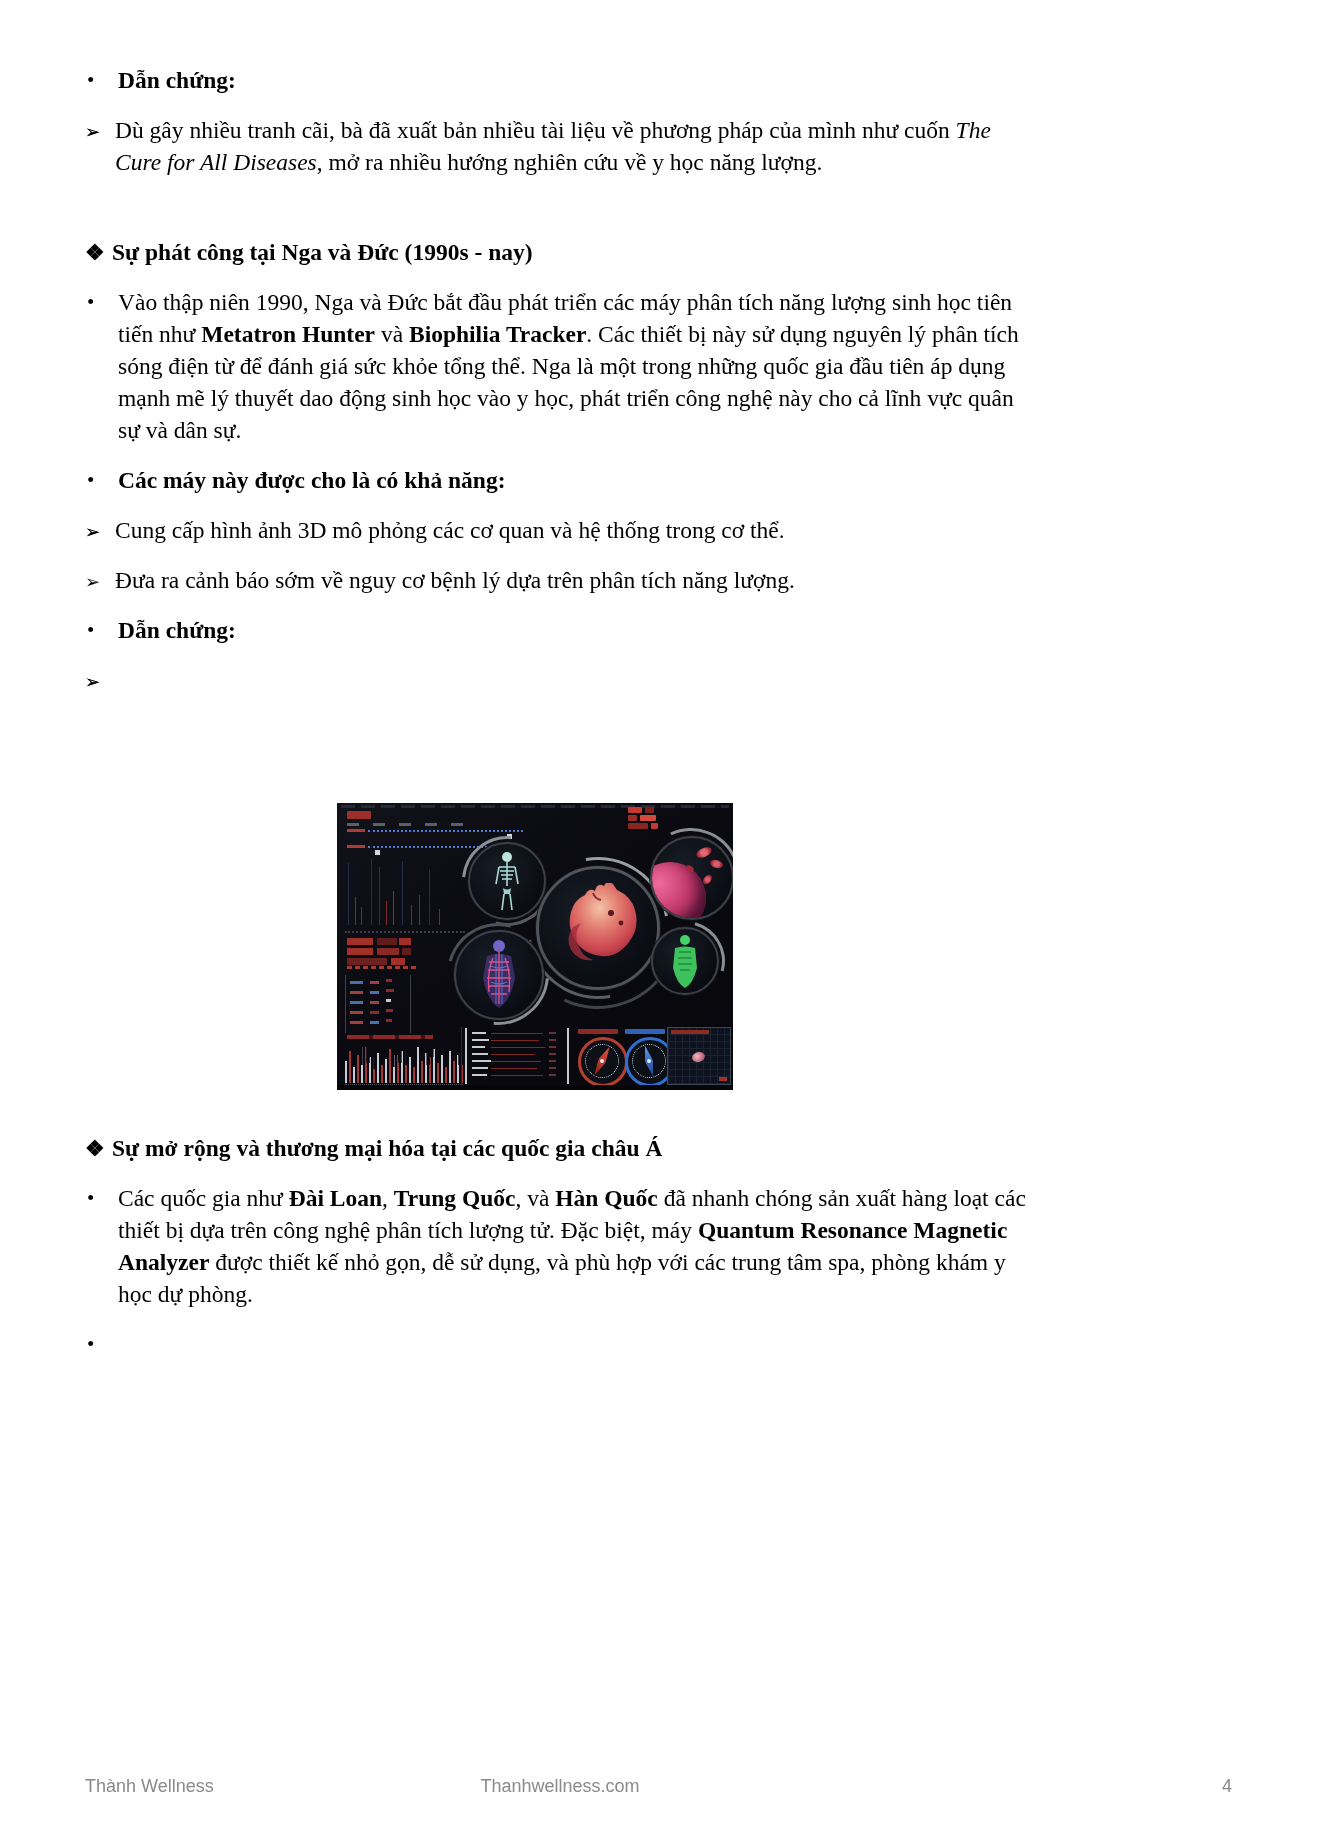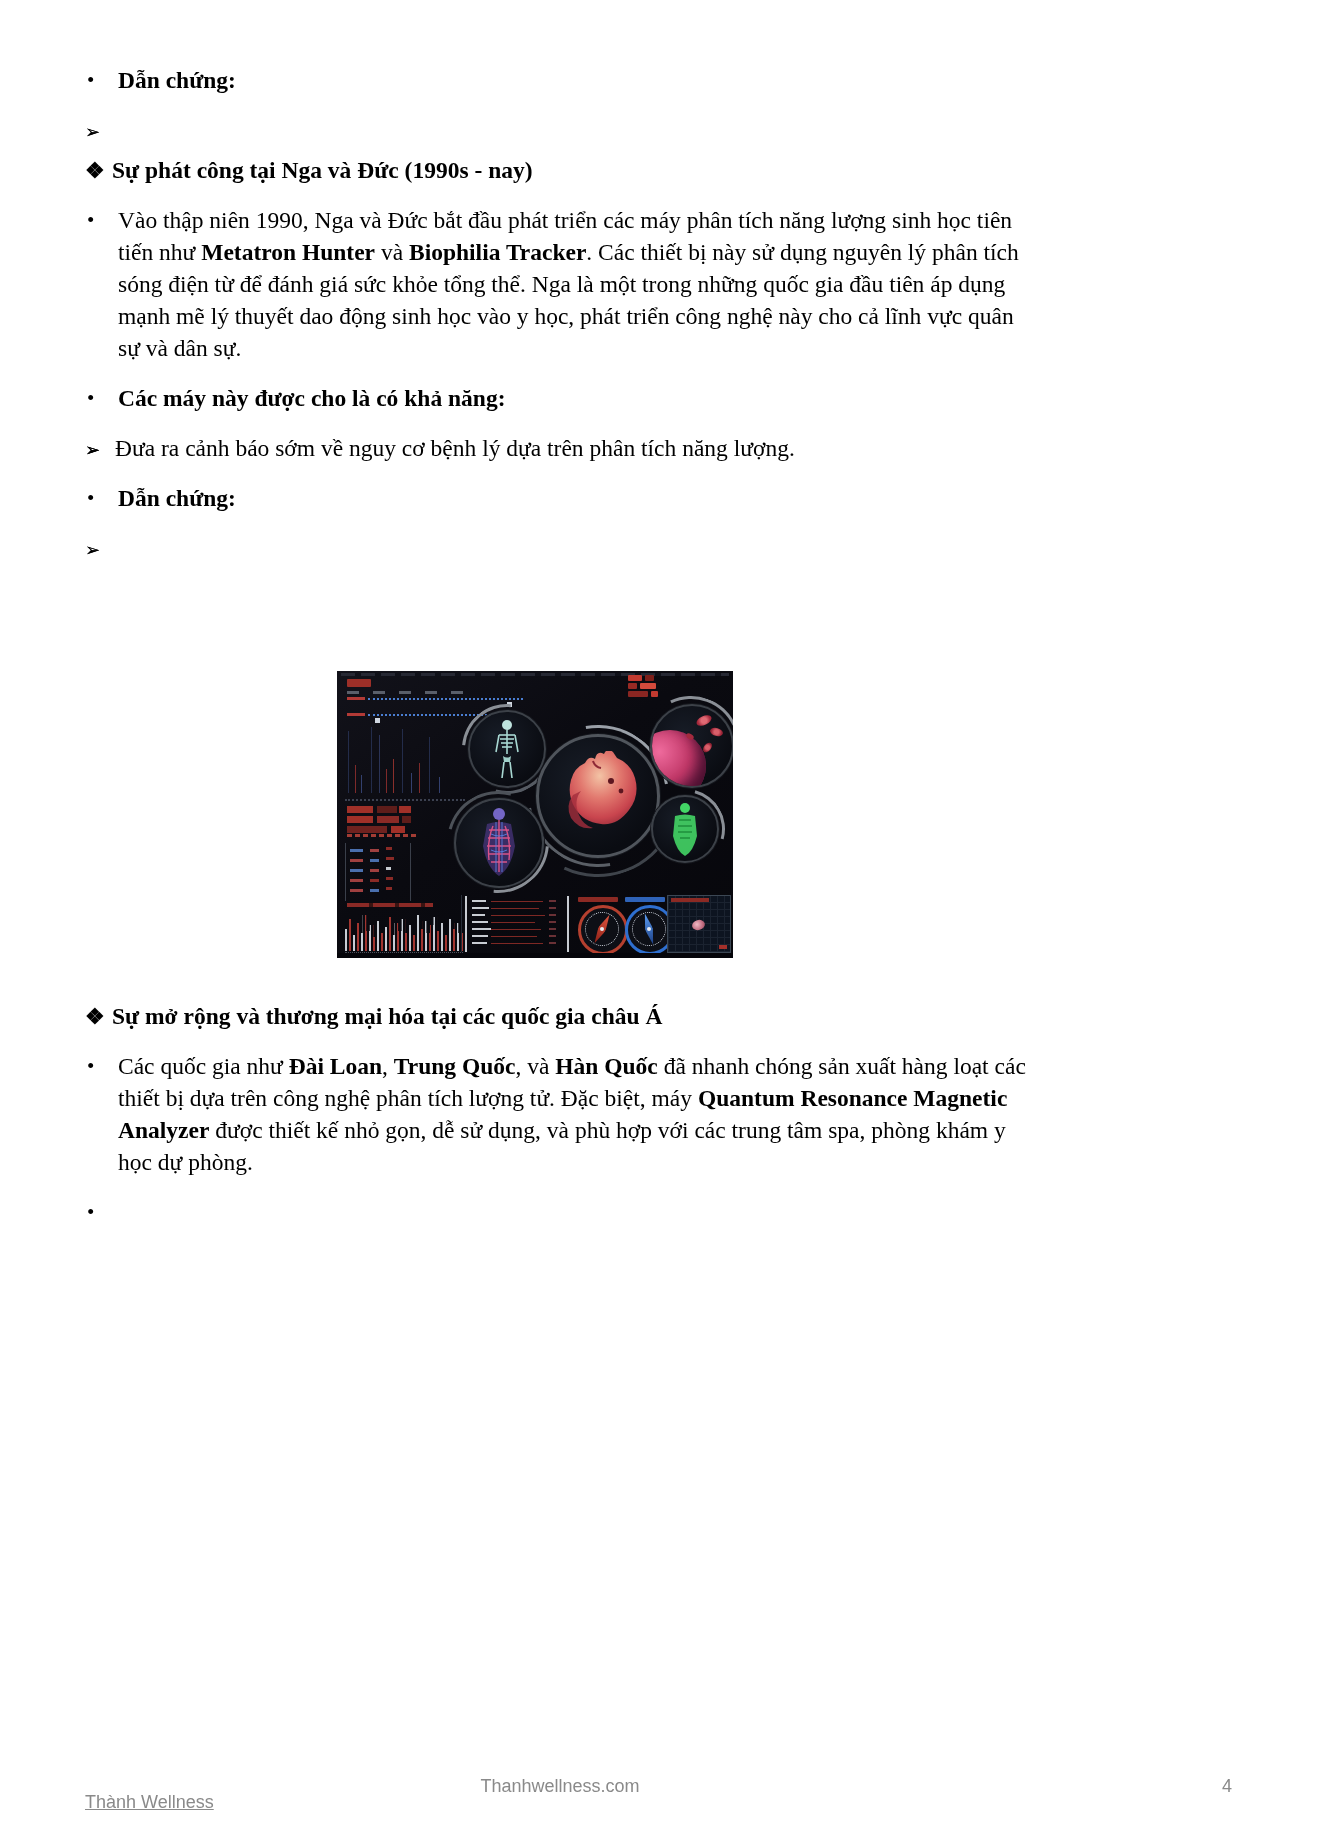--- a/index.html
+++ b/index.html
@@ -84,40 +84,40 @@
     background:#0d1420;
     background-image:repeating-linear-gradient(90deg,#1b2330 0 1px,transparent 1px 7px),
                      repeating-linear-gradient(0deg,#1b2330 0 1px,transparent 1px 7px);}
   .hud-bottomstrip{bottom:0;left:0;right:0;height:5px;background:#05050a;}
   .vline-div{width:1px;background:#272d38;}
 
   
   .footer{position:absolute;top:1776px;left:85px;width:1147px;height:30px;
     font-family:"Liberation Sans","DejaVu Sans",sans-serif;
     font-size:18px;color:#8a8a8a;}
-  .footer .f-left{position:absolute;left:0;top:16px;text-decoration:underline;}
+  .footer .f-left{position:absolute;left:0;top:0;}
   .footer .f-center{position:absolute;left:0;top:0;width:950px;text-align:center;}
   .footer .f-right{position:absolute;right:0;top:0;}
 </style>
 </head>
 <body>
 
 <div class="page">
 
   <div class="doc-body">
     <div id="blocks-before">
         <div class="block bullet"><span class="marker">•</span><span><span class="b">Dẫn chứng:</span></span></div>
         <div class="block arrow"><span class="marker">➢</span></div>
-        <div class="block arrow"><span class="marker">➢</span></div>
+        <div class="block arrow"><span class="marker">➢</span><span><span>Dù gây nhiều tranh cãi, bà đã xuất bản nhiều tài liệu về phương pháp của mình như cuốn </span><span class="i">The Cure for All Diseases</span><span>, mở ra nhiều hướng nghiên cứu về y học năng lượng.</span></span></div>
         <div class="spacer"></div>
         <div class="block heading"><span class="marker">❖</span><span><span>Sự phát công tại Nga và Đức (1990s - nay)</span></span></div>
         <div class="block bullet"><span class="marker">•</span><span><span>Vào thập niên 1990, Nga và Đức bắt đầu phát triển các máy phân tích năng lượng sinh học tiên tiến như </span><span class="b">Metatron Hunter</span><span> và </span><span class="b">Biophilia Tracker</span><span>. Các thiết bị này sử dụng nguyên lý phân tích sóng điện từ để đánh giá sức khỏe tổng thể. Nga là một trong những quốc gia đầu tiên áp dụng mạnh mẽ lý thuyết dao động sinh học vào y học, phát triển công nghệ này cho cả lĩnh vực quân sự và dân sự.</span></span></div>
         <div class="block bullet"><span class="marker">•</span><span><span class="b">Các máy này được cho là có khả năng:</span></span></div>
         <div class="block arrow"><span class="marker">➢</span></div>
-        <div class="block arrow"><span class="marker">➢</span></div>
+        <div class="block arrow"><span class="marker">➢</span><span><span>Cung cấp hình ảnh 3D mô phỏng các cơ quan và hệ thống trong cơ thể.</span></span></div>
         <div class="block arrow"><span class="marker">➢</span><span><span>Đưa ra cảnh báo sớm về nguy cơ bệnh lý dựa trên phân tích năng lượng.</span></span></div>
         <div class="block bullet"><span class="marker">•</span><span><span class="b">Dẫn chứng:</span></span></div>
         <div class="block arrow"><span class="marker">➢</span></div>
         <div class="block arrow"><span class="marker">➢</span></div>
       </div>
 
     <div class="figure-wrap">
       <div class="hud">
         <div class="hud-topstrip"></div>
         <div class="hud-btn-red"></div>

